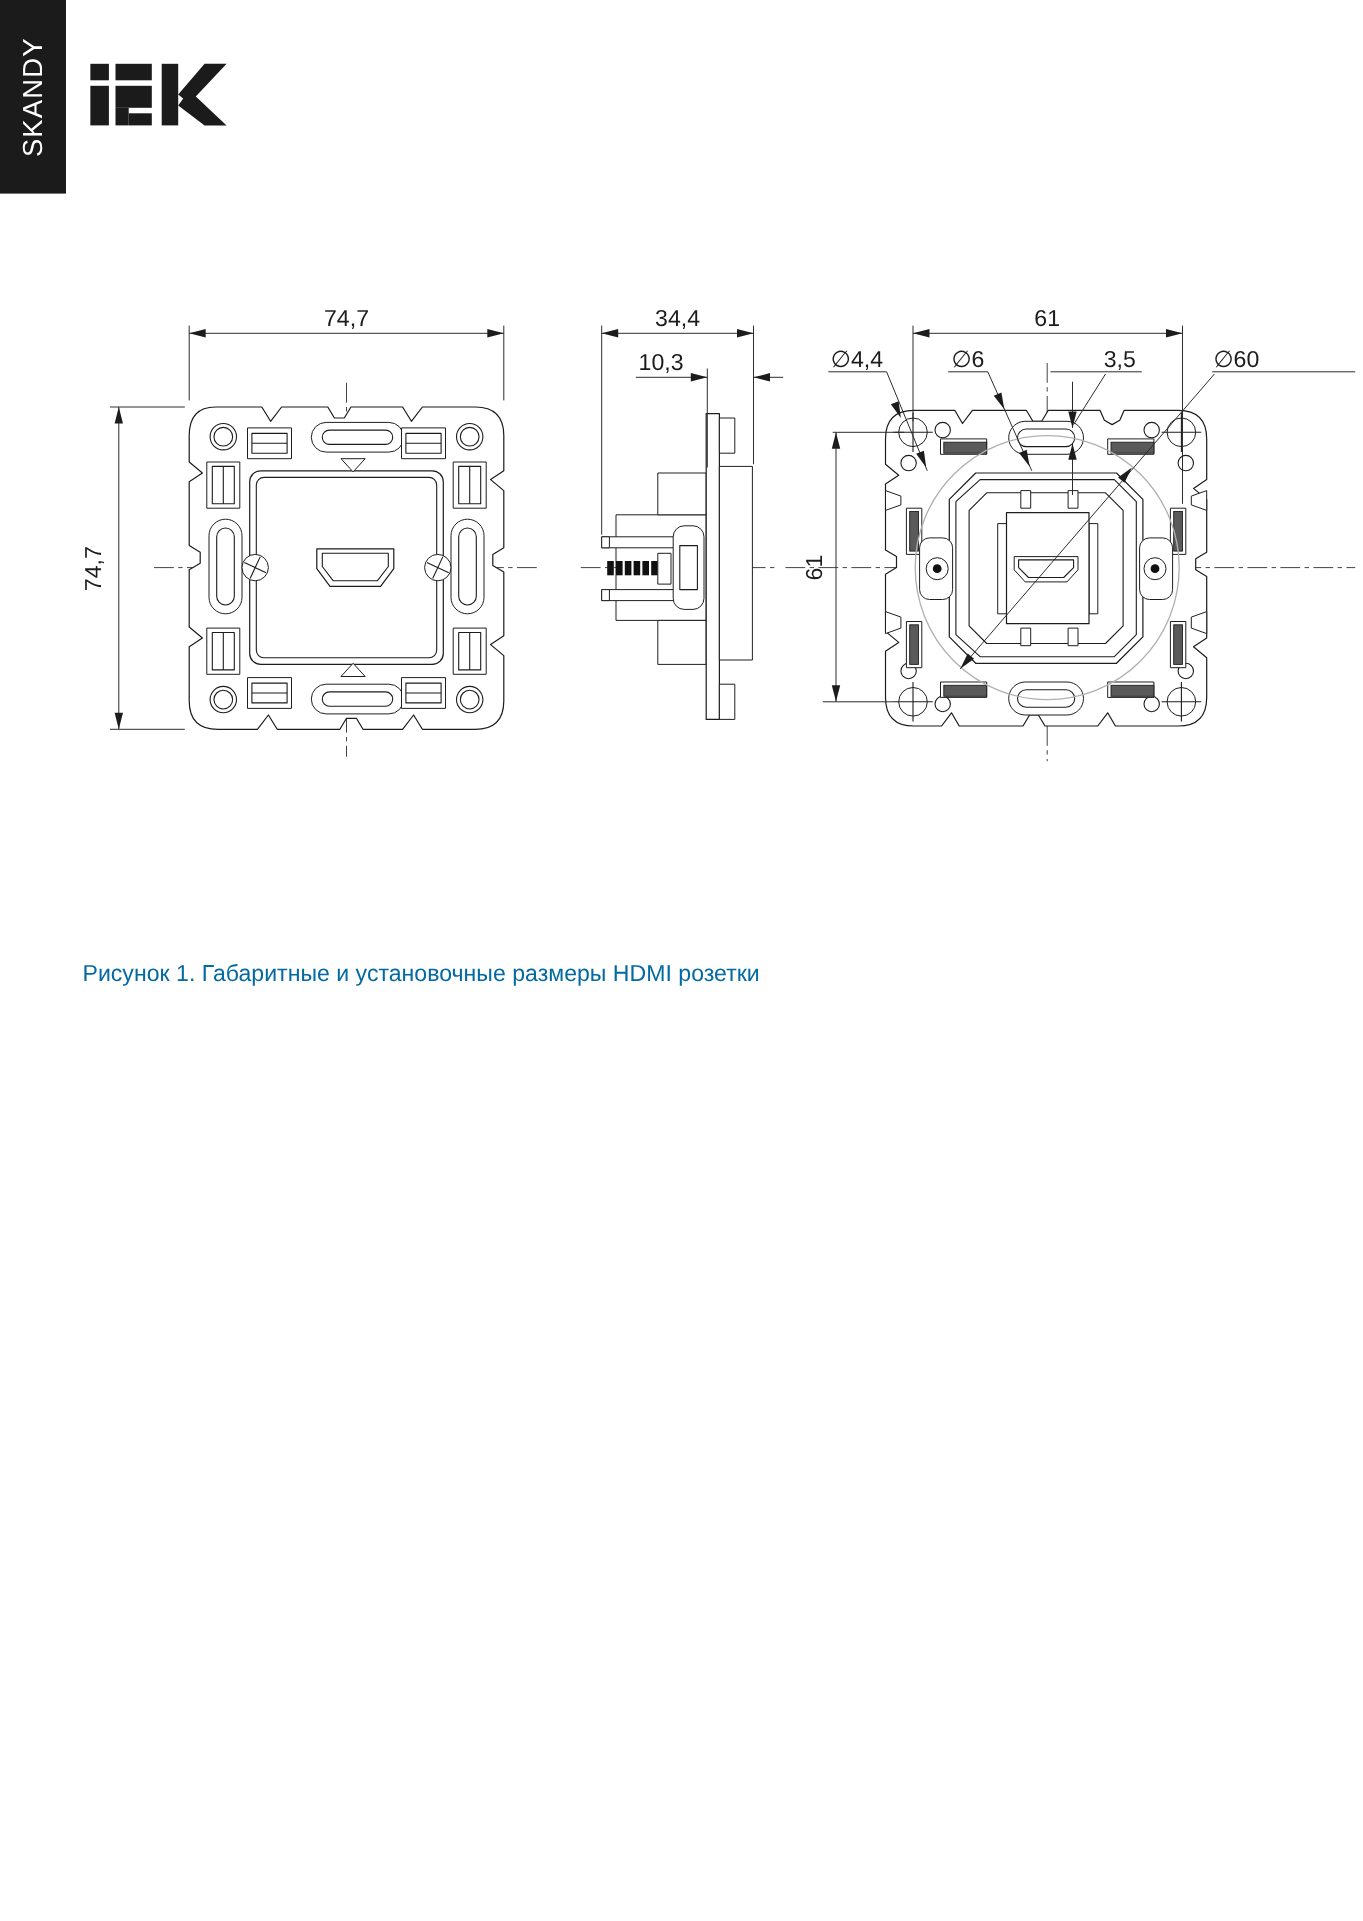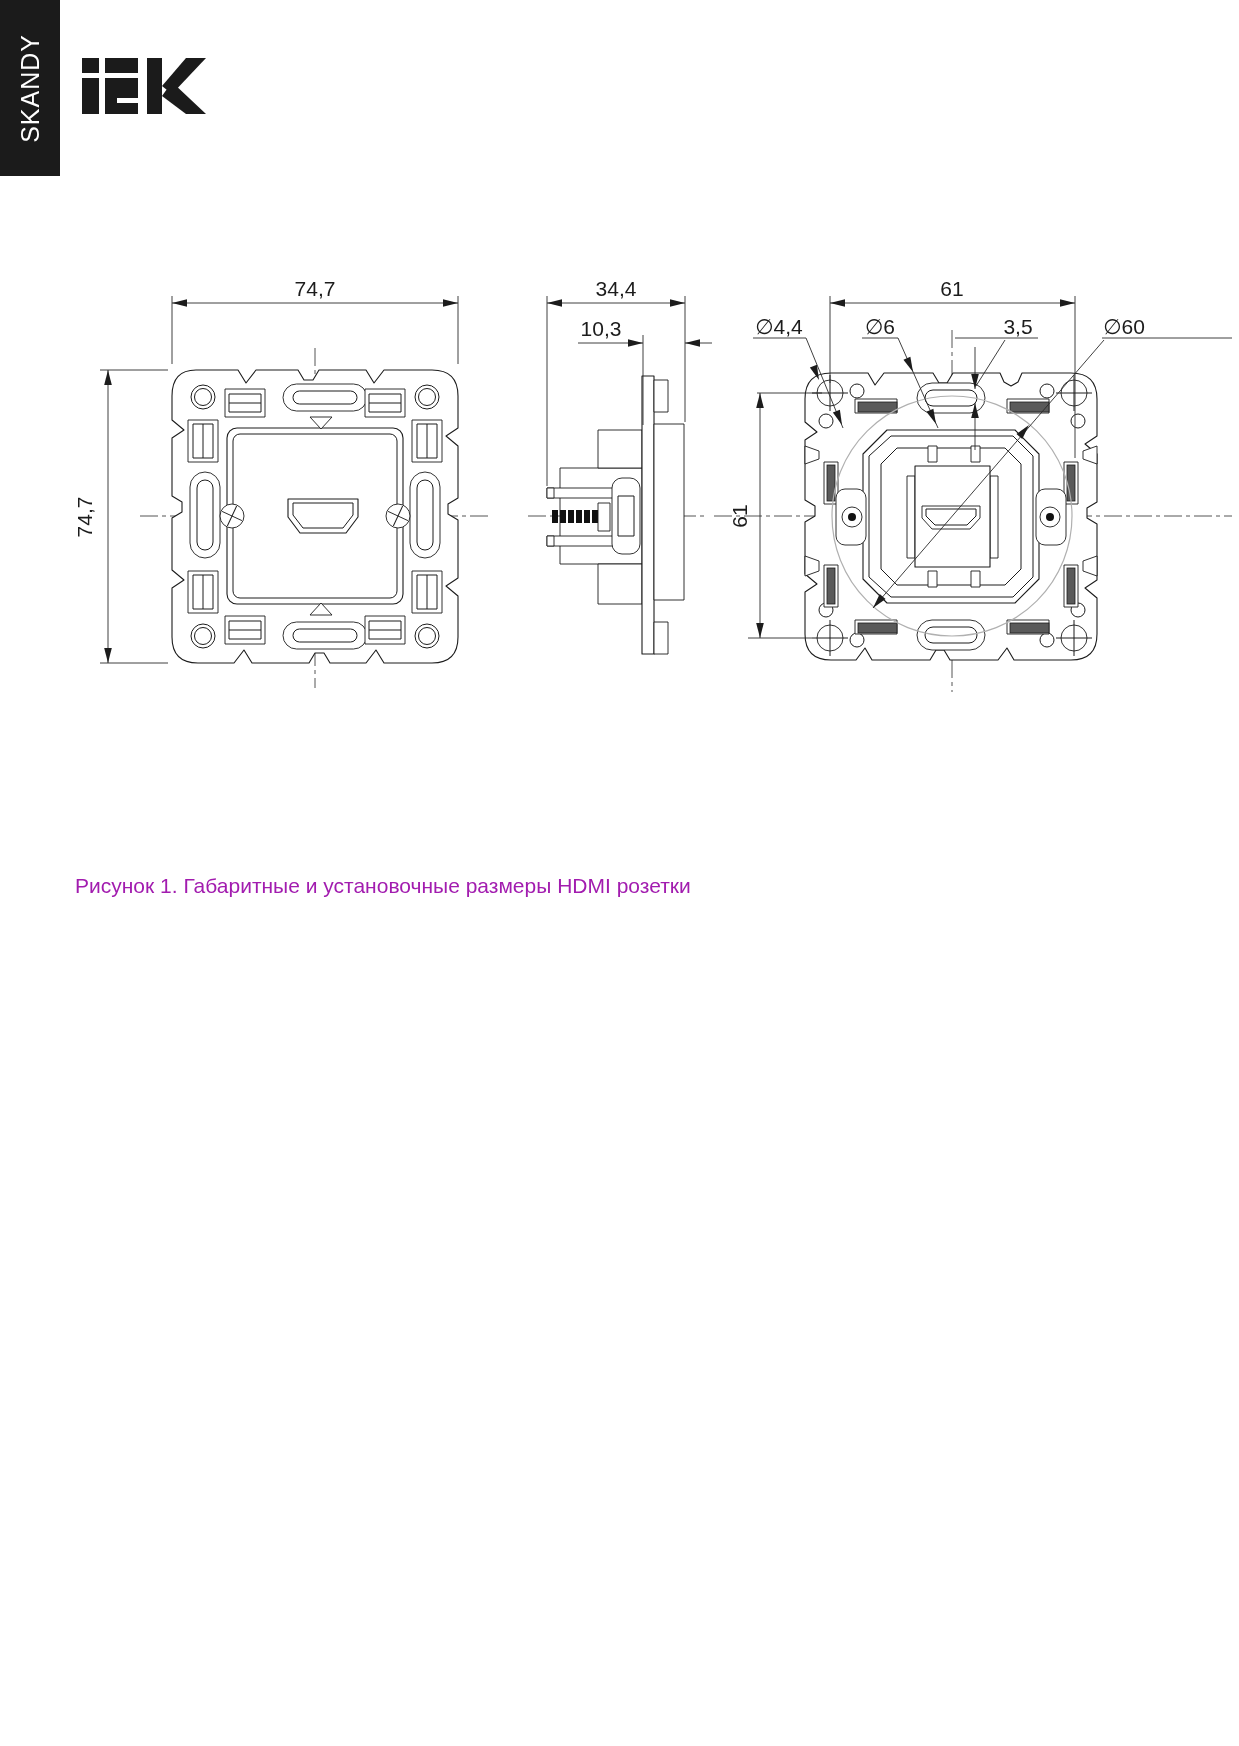--- a/index.html
+++ b/index.html
@@ -9,21 +9,21 @@
   }
   .banner{
     position:absolute;left:0;top:0;width:60px;height:176px;background:#1b1b1b;
     display:flex;align-items:center;justify-content:center;
   }
   .banner span{
     color:#ffffff;font-size:25px;letter-spacing:1px;
     writing-mode:vertical-rl;transform:rotate(180deg);white-space:nowrap;
   }
   .caption{
-    position:absolute;left:75px;top:874px;font-size:21px;color:#a21caf;
+    position:absolute;left:75px;top:874px;font-size:21px;color:#0369a1;
   }
   svg{position:absolute;left:0;top:0;}
   .ln{stroke:#1c1c1c;stroke-width:1;fill:none;stroke-linejoin:round;}
   .lnf{stroke:#1c1c1c;stroke-width:1.1;fill:#ffffff;stroke-linejoin:round;}
   .lnf2{stroke:#1c1c1c;stroke-width:0.9;fill:#ffffff;stroke-linejoin:round;}
   .dark{fill:#5a5a5a;stroke:#1c1c1c;stroke-width:0.8;}
   .blk{fill:#111;stroke:none;}
   .dim{stroke:#2a2a2a;stroke-width:0.9;fill:none;}
   .cl{stroke:#2a2a2a;stroke-width:0.8;fill:none;stroke-dasharray:18 4 4 4;}
   .arr{fill:#1c1c1c;stroke:none;}

